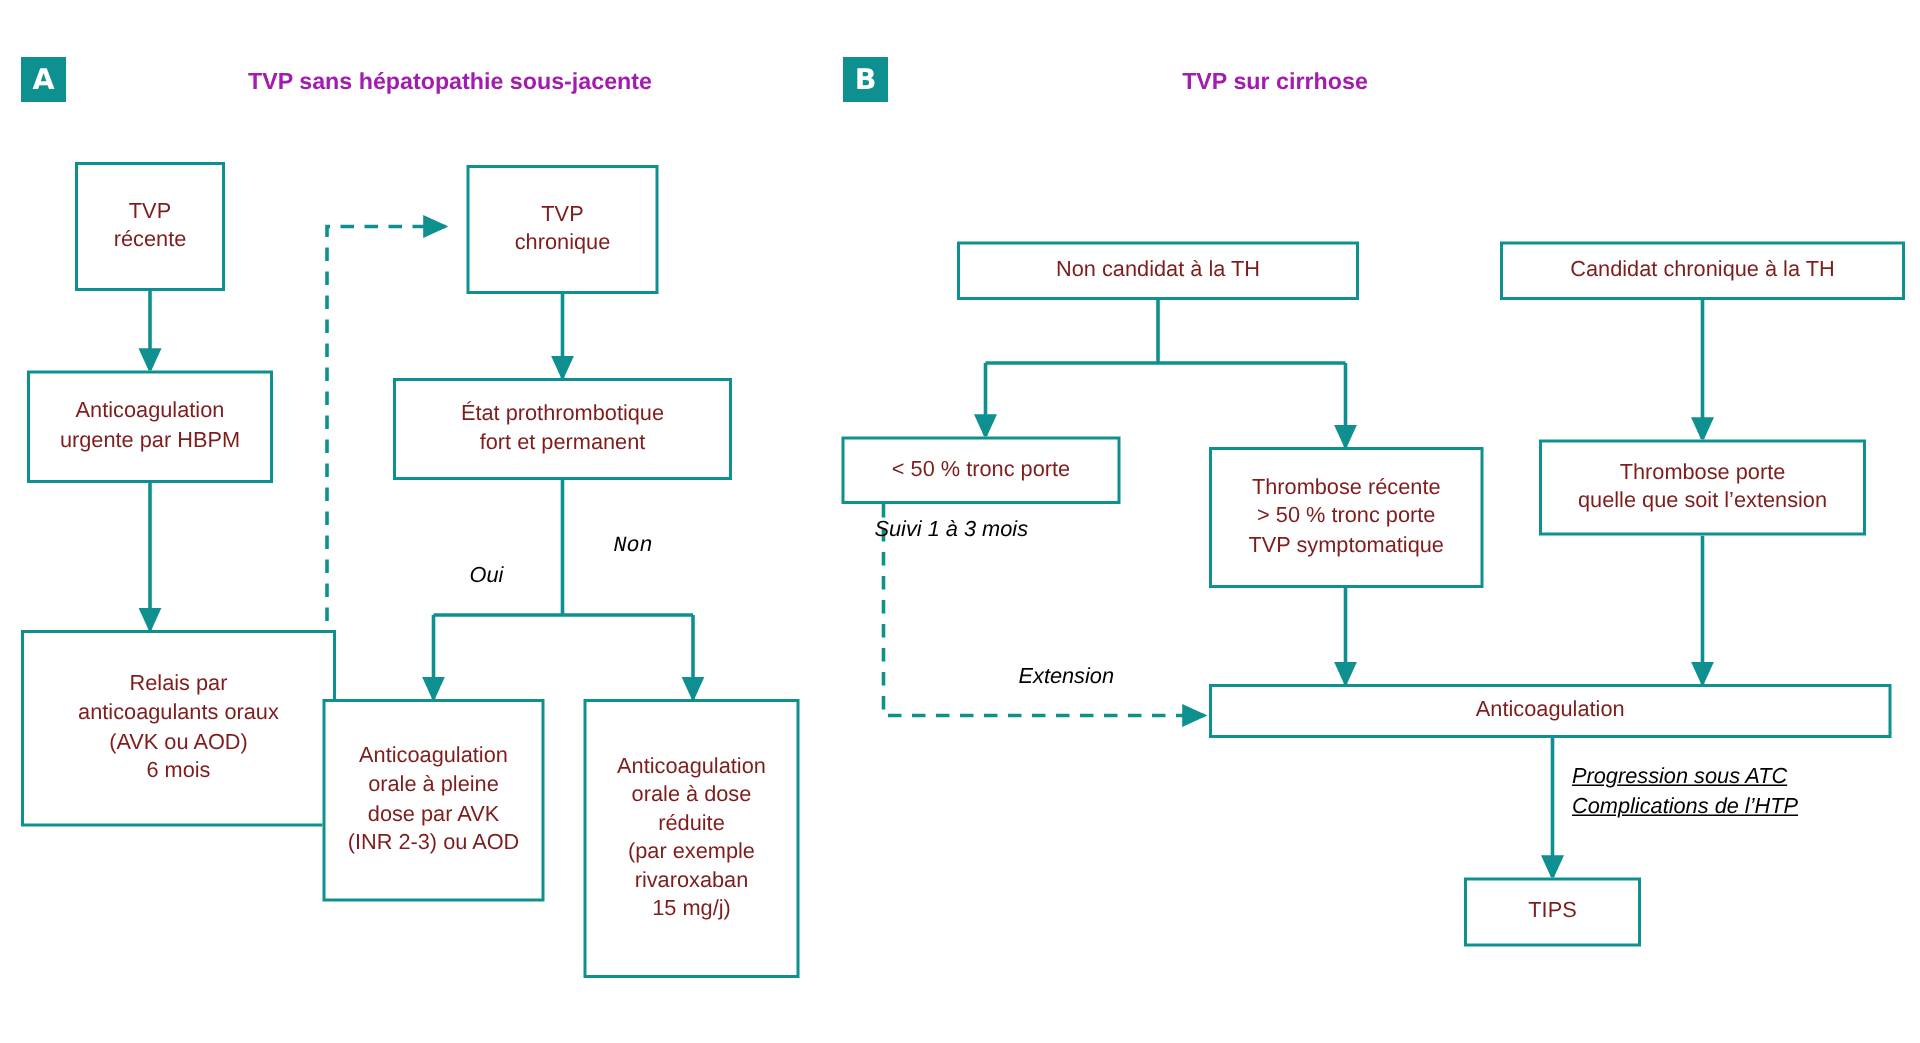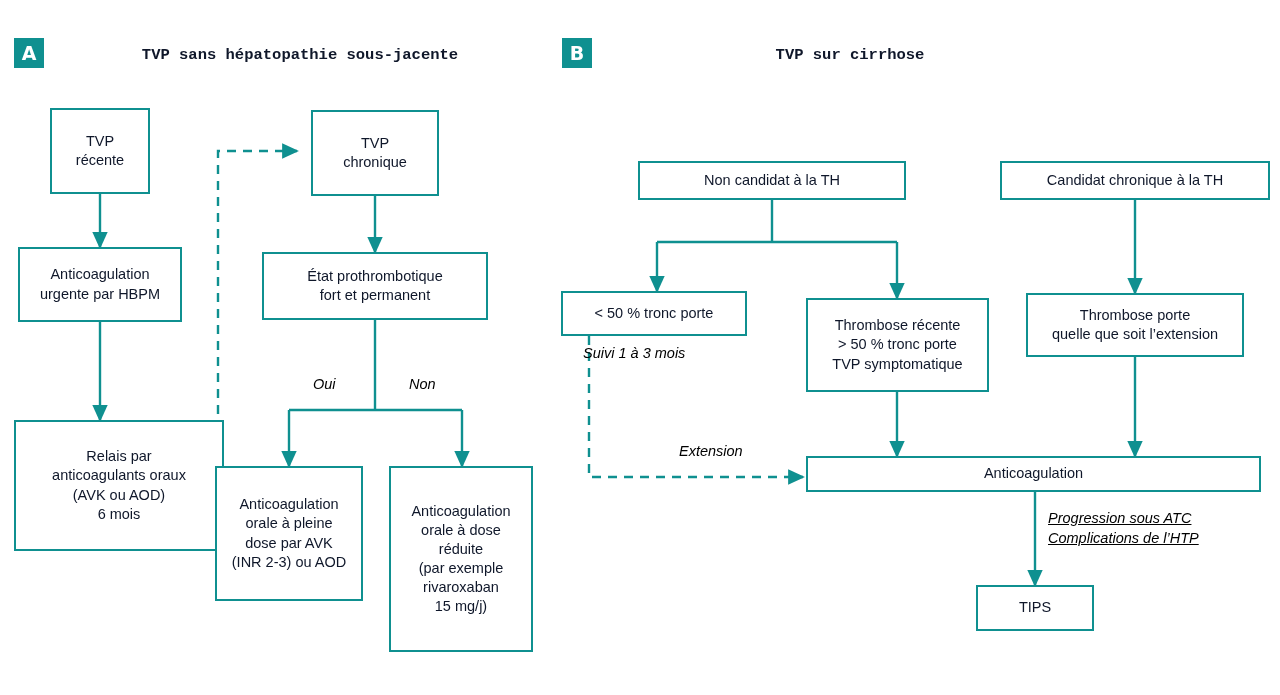--- a/index.html
+++ b/index.html
@@ -31,35 +31,34 @@
     display: flex;
     align-items: center;
     justify-content: center;
     font-family: "DejaVu Sans", sans-serif;
   }
   .panel-title {
     position: absolute;
     font-size: 15.5px;
     font-weight: bold;
     text-align: center;
-    color: #0f172a;
-    font-family: Liberation Mono, monospace;
+    color: #a21caf;
   }
   .node {
     position: absolute;
     box-sizing: border-box;
     border: 2px solid #0f9090;
     background: #ffffff;
     display: flex;
     align-items: center;
     justify-content: center;
     text-align: center;
     font-size: 14.5px;
     line-height: 1.32;
-    color: #0f172a;
+    color: #7f1d1d;
     padding: 2px 4px;
   }
   .node span { display: block; }
   .edge-label {
     position: absolute;
     font-style: italic;
     font-size: 14.5px;
     color: #000000;
     white-space: nowrap;
   }
@@ -138,21 +137,21 @@
     <span style="white-space:pre-line;">TVP
 chronique</span>
   </div>
 
   <div class="node" style="left:262px; top:252px; width:226px; height:68px;">
     <span style="white-space:pre-line;">État prothrombotique
 fort et permanent</span>
   </div>
 
   <div class="edge-label" style="left:313px; top:376px;">Oui</div>
-  <div class="edge-label" style="left:409px; top:376px;">Non</div>
+  <div class="edge-label" style="left:409px; top:356px;font-family:Liberation Mono, monospace;">Non</div>
 
   <div class="node" style="left:215px; top:466px; width:148px; height:135px;">
     <span style="white-space:pre-line;">Anticoagulation
 orale à pleine
 dose par AVK
 (INR 2-3) ou AOD</span>
   </div>
 
   <div class="node" style="left:389px; top:466px; width:144px; height:186px;">
     <span style="white-space:pre-line;">Anticoagulation

